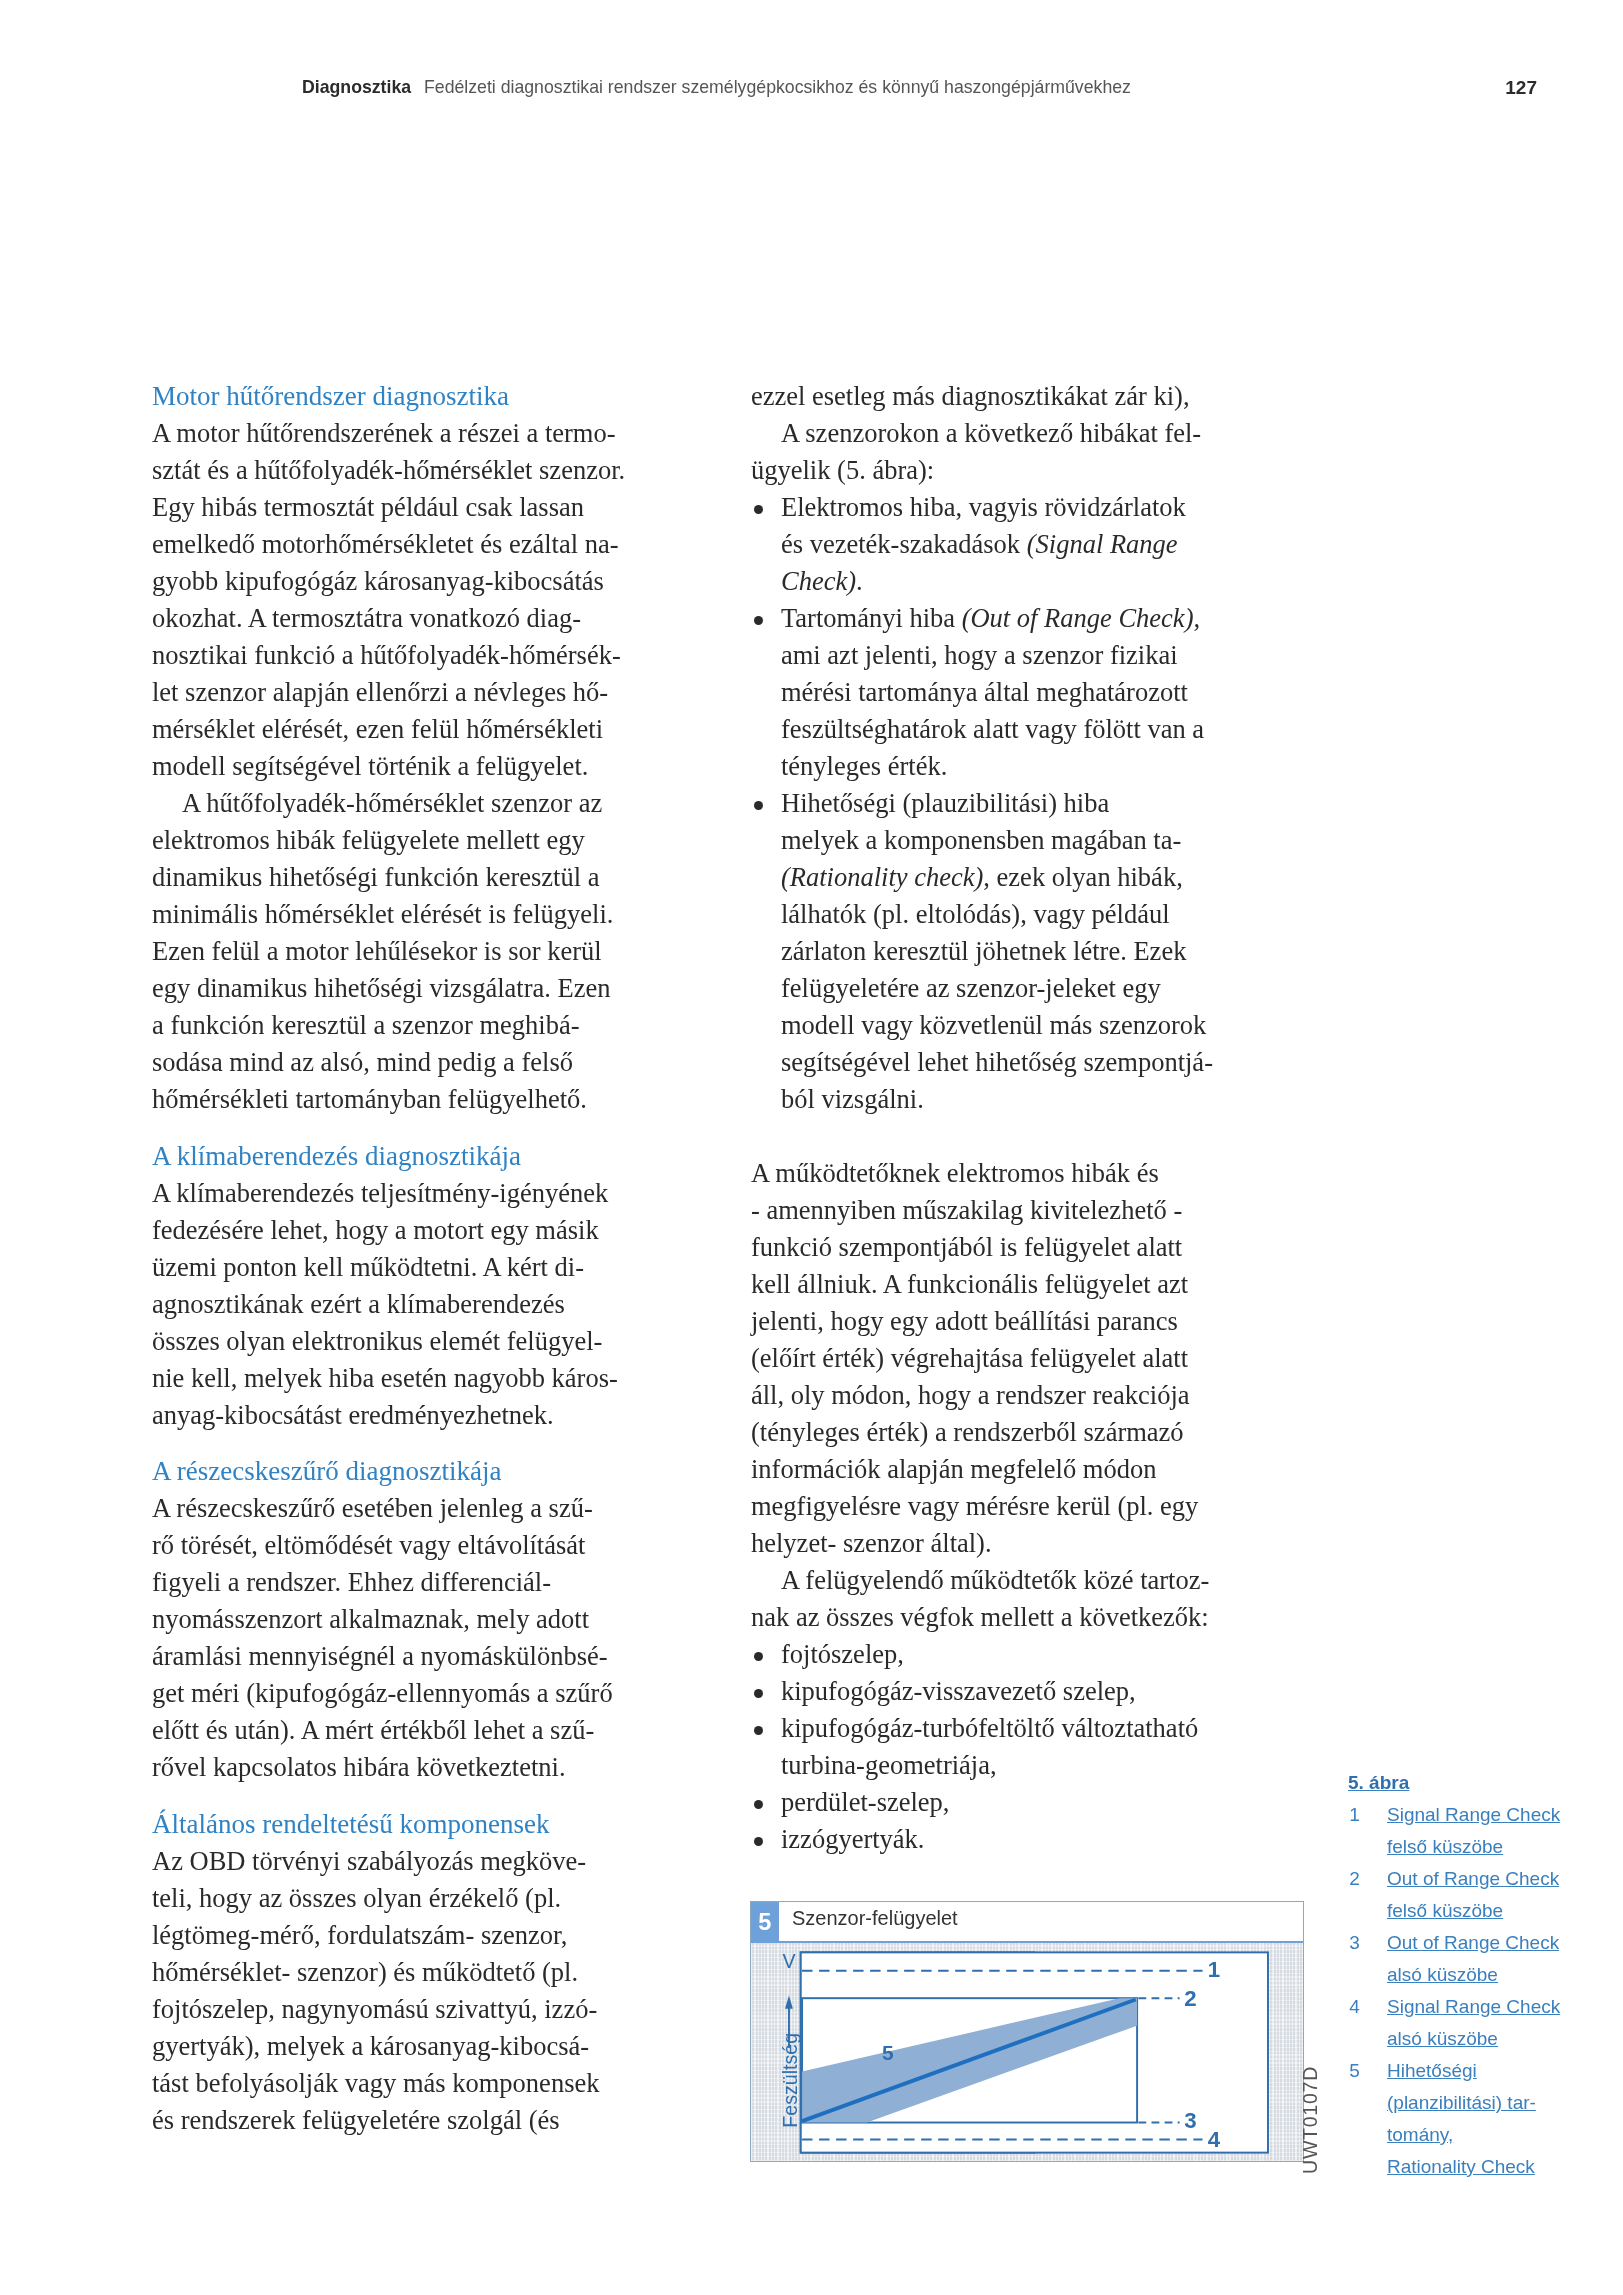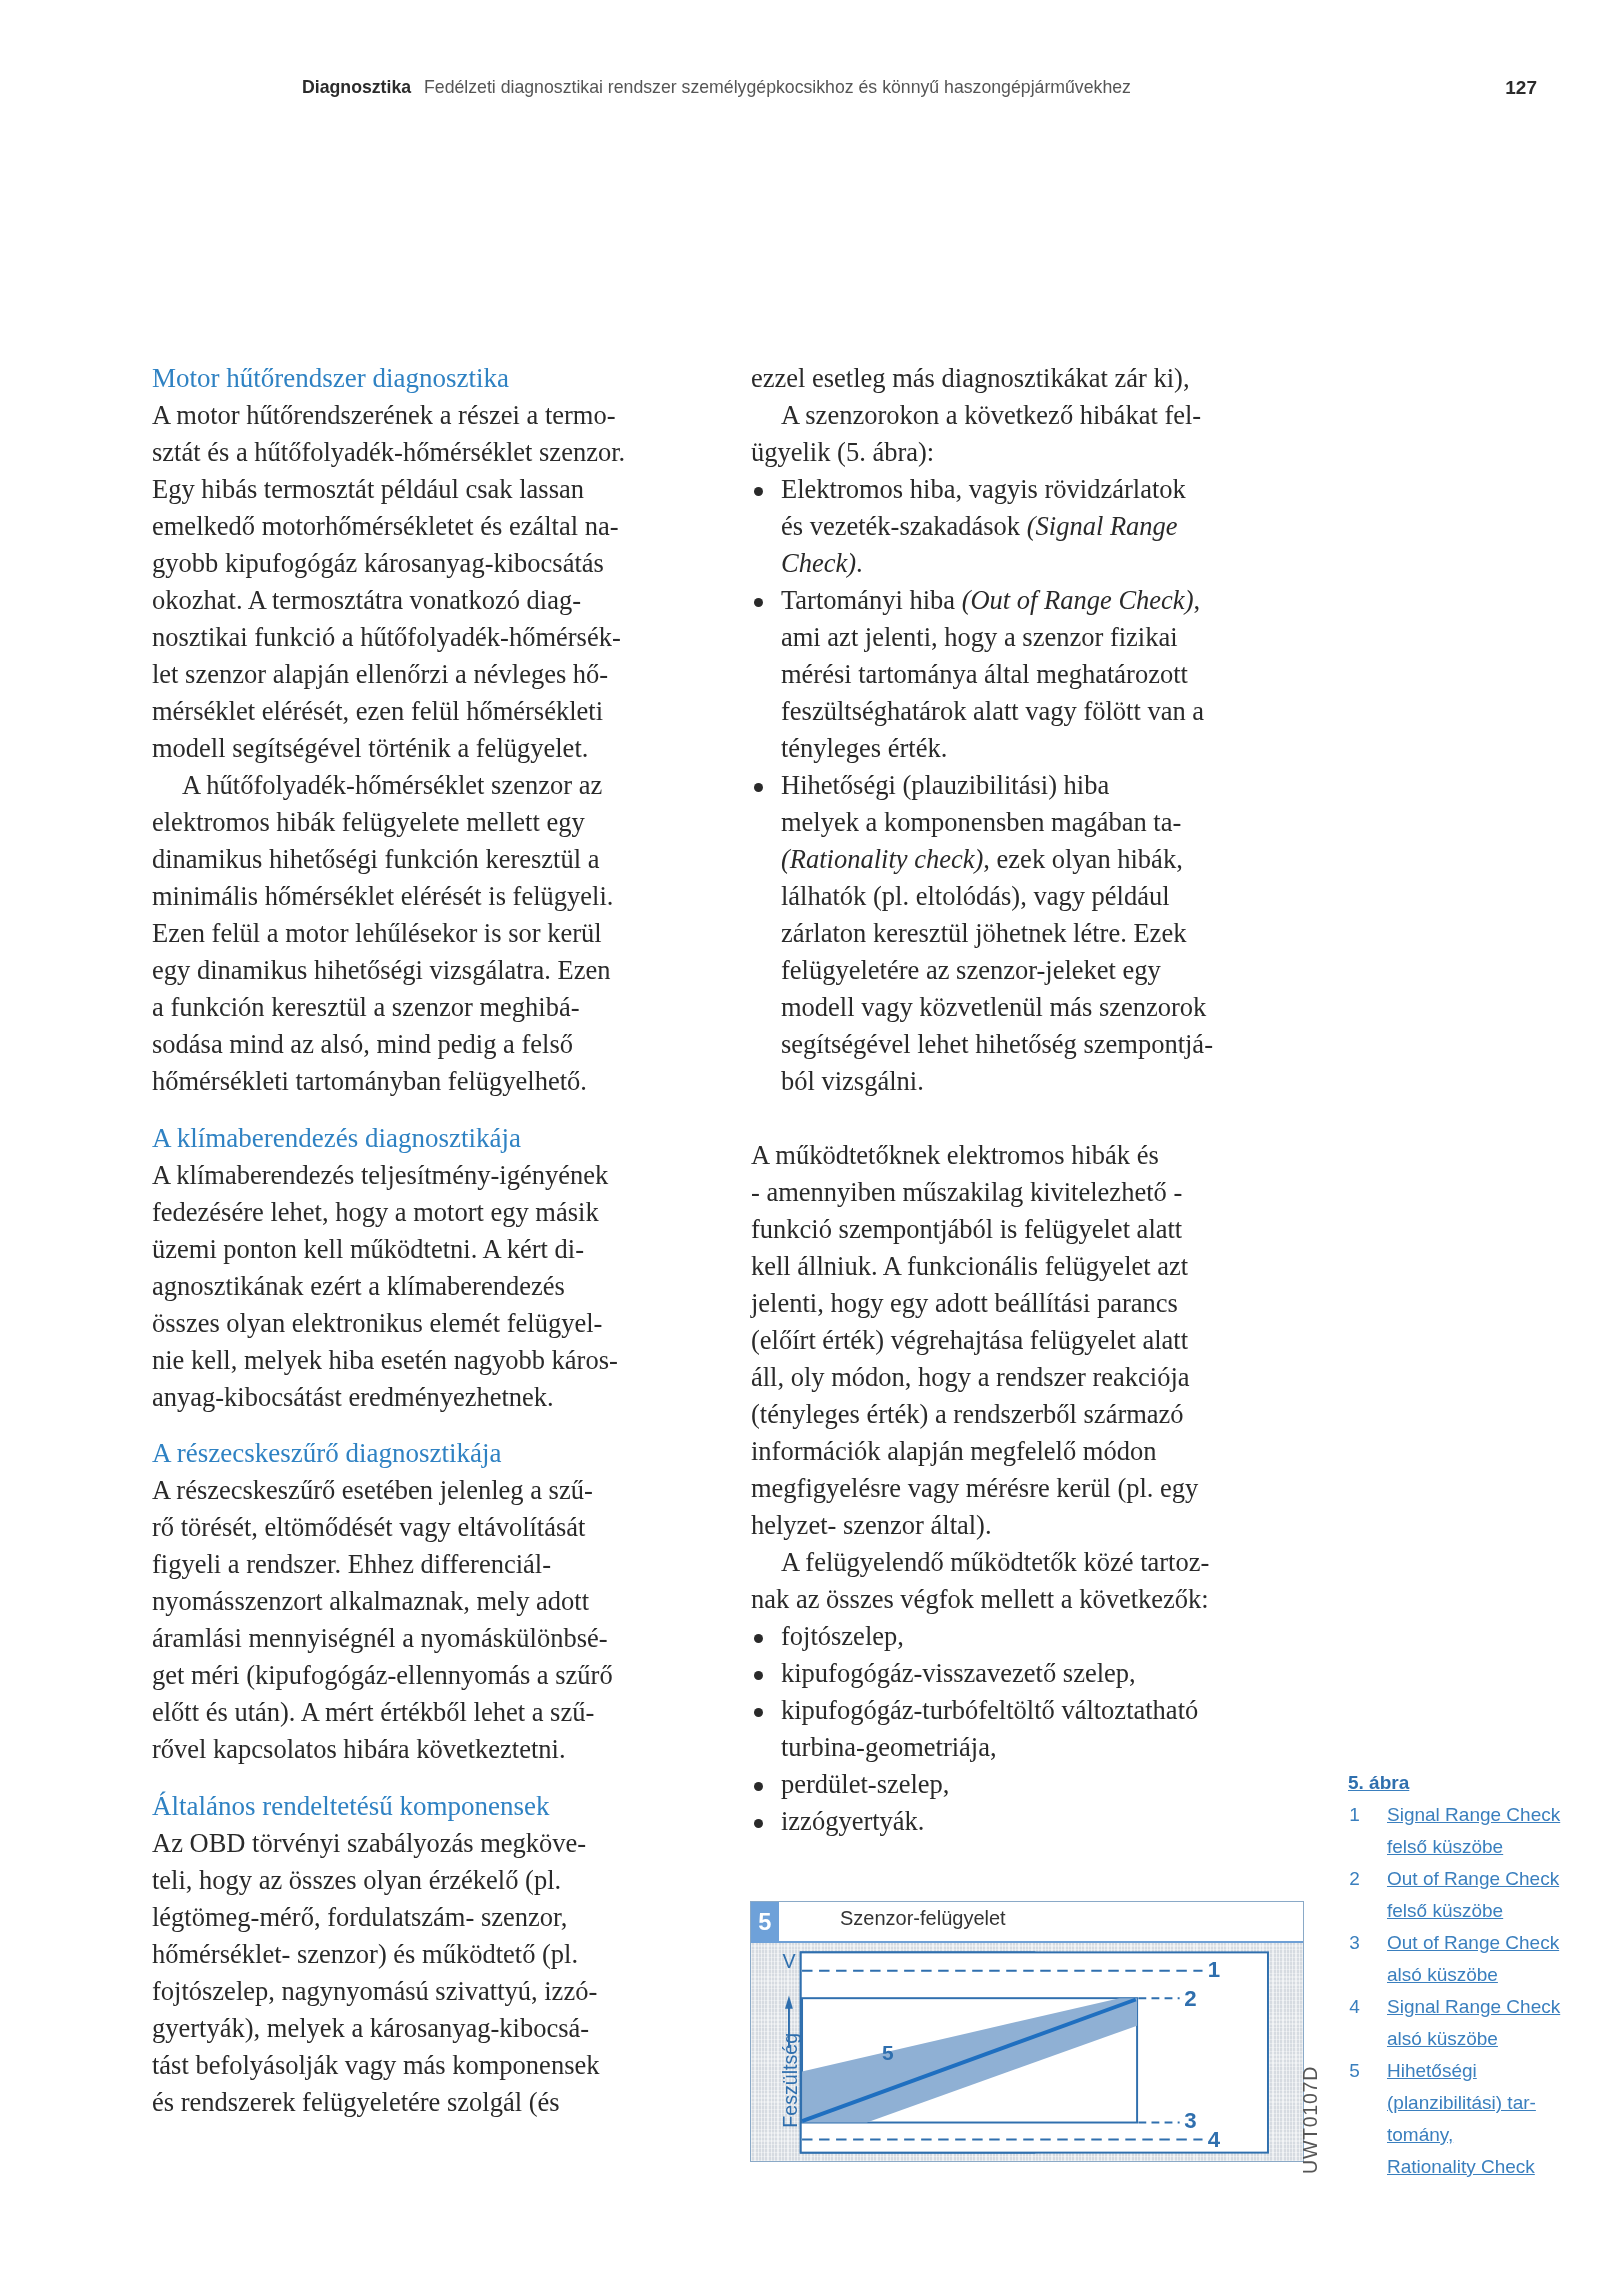--- a/index.html
+++ b/index.html
@@ -8,21 +8,21 @@
     font-family: "Liberation Serif", "DejaVu Serif", serif; color: #2a2a2a;
   }
   .header {
     position: absolute; top: 77px; left: 302px; right: 39px; height: 29px;
     font-family: "Liberation Sans", "DejaVu Sans", sans-serif; font-size: 17.7px; color: #4a4a4a; text-align: right;
   }
   .header .section { font-weight: bold; color: #2b2b2b; position: absolute; left: 0; top: 0; }
   .header .subtitle { position: absolute; left: 122px; top: 0; color: #555; }
   .header .pageno { position: absolute; right: 47px; top: 0; font-weight: bold; color: #2b2b2b; font-size: 19px; }
 
-  .col { position: absolute; top: 360px; font-size: 26.5px; line-height: 37px; }
+  .col { position: absolute; top: 378px; font-size: 26.5px; line-height: 37px; }
   .col.left { left: 152px; width: 569px; }
   .col.right { left: 751px; width: 569px; }
   .line { white-space: nowrap; display: block; }
   .line.indent { padding-left: 30px; }
   .heading { color: #2f82c3; font-size: 27px; display: block; white-space: nowrap; }
   .gap { display: block; height: 37px; }
   .gap-s { display: block; height: 19.6px; }
   .bullet-line { position: relative; padding-left: 30px; white-space: nowrap; display: block; }
   .bullet-line .dot {
     position: absolute; left: 2.6px; top: 15.7px; width: 9.2px; height: 9.2px; border-radius: 50%; background: #2a2a2a;
@@ -32,21 +32,21 @@
 
   
   .figure { position: absolute; left: 750px; top: 1901px; width: 554px; height: 261px; background: #d6dbe1; border: 1.3px solid #8aa9c7; box-sizing: border-box; }
   .figure .hatch { position: absolute; inset: 41px 0 0 0;
     background-image: repeating-linear-gradient(90deg, rgba(255,255,255,0.55) 0 1.3px, rgba(0,0,0,0) 1.3px 3.3px),
                       repeating-linear-gradient(0deg, rgba(255,255,255,0.35) 0 1.3px, rgba(0,0,0,0) 1.3px 3.9px);
   }
   .fig-head { position: absolute; left: 0; top: 0; right: 0; height: 39px; background: #fff; border-bottom: 2px solid #6fa0d6; }
   .fig-num { position: absolute; left: 0; top: 0; width: 27.5px; height: 41px; background: #6ea1d9; color: #fff;
     font-family: "Liberation Sans", "DejaVu Sans", sans-serif; font-weight: bold; font-size: 23.6px; line-height: 41px; text-align: center; }
-  .fig-title { position: absolute; left: 41px; top: 5.2px; font-family: "Liberation Sans", "DejaVu Sans", sans-serif; font-size: 20px; color: #333; margin-left: 48px; }
+  .fig-title { position: absolute; left: 41px; top: 5.2px; font-family: "Liberation Sans", "DejaVu Sans", sans-serif; font-size: 20px; color: #333; }
   .fig-svg { position: absolute; left: 0; top: 41px; }
   .fig-code { position: absolute; right: 3.9px; top: 164px; transform: rotate(-90deg); transform-origin: right top;
     font-family: "Liberation Sans", "DejaVu Sans", sans-serif; font-size: 19.6px; color: #555; letter-spacing: 0.7px; white-space: nowrap; }
 
   
   .caption { position: absolute; left: 1348px; top: 1767px; width: 262px; font-family: "Liberation Sans", "DejaVu Sans", sans-serif;
     font-size: 19px; line-height: 32px; color: #3a7fbe; text-decoration: underline; }
   .caption .cap-title { font-weight: bold; color: #2f6fae; display: block; }
   .cap-item { position: relative; padding-left: 39px; display: block; }
   .cap-item .n { position: absolute; left: 1.3px; top: 0; }

